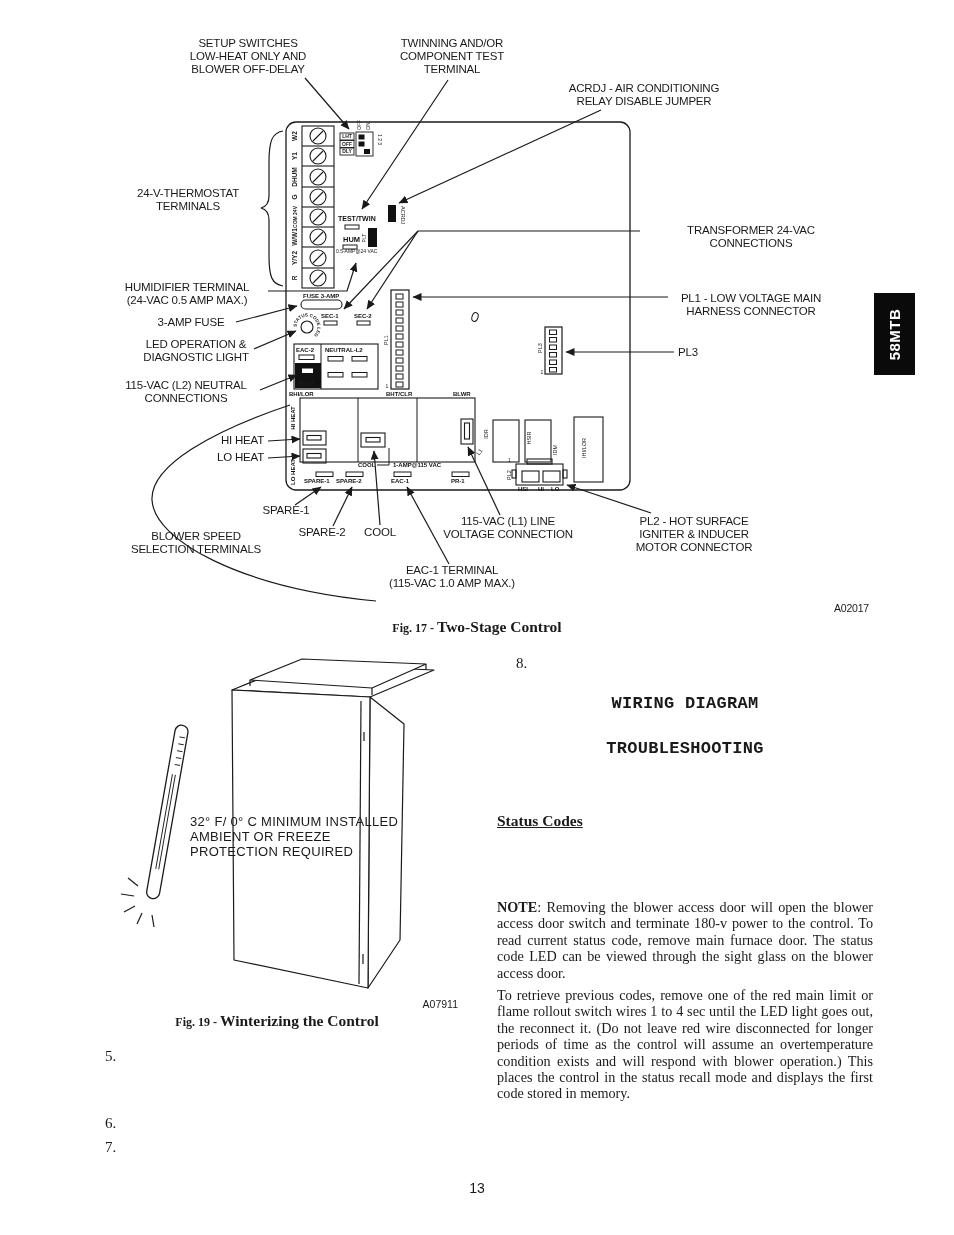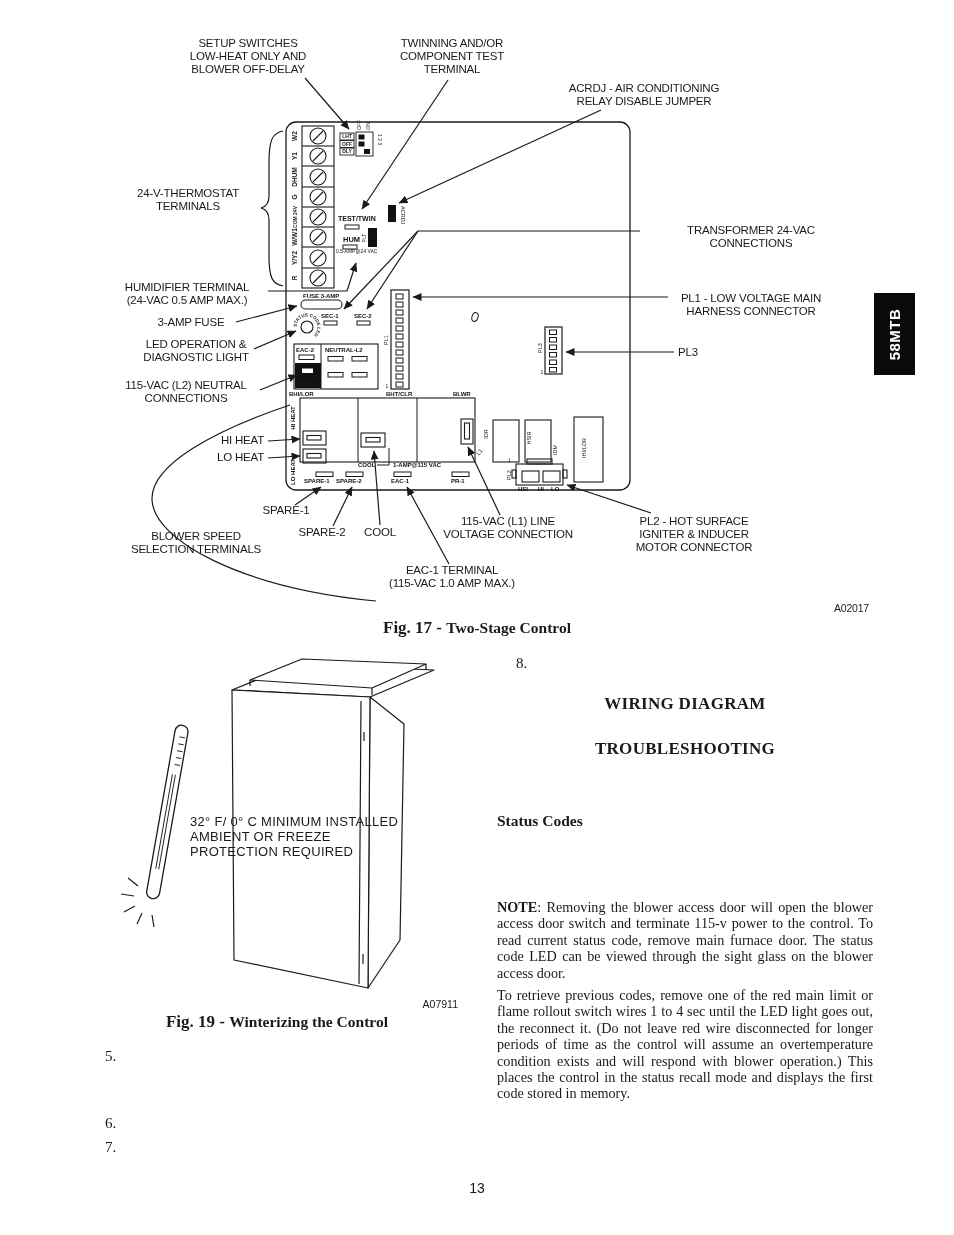--- a/index.html
+++ b/index.html
@@ -3,26 +3,26 @@
 <meta charset="utf-8">
 <style>
   html,body{margin:0;padding:0;background:#e8e8e8;}
   #page{position:relative;width:954px;height:1235px;background:#ffffff;margin:0 auto;
         font-family:"Liberation Sans",sans-serif;color:#1a1a1a;overflow:hidden;}
   svg{position:absolute;left:0;}
   svg text{fill:#1a1a1a;font-family:"Liberation Sans",sans-serif;}
   .callout{font-size:11.5px;letter-spacing:-0.2px;}
   .boardlbl{font-weight:bold;fill:#111;}
   .cap{position:absolute;text-align:center;font-family:"Liberation Serif",serif;font-weight:bold;}
-  .cap .small{font-size:17px;}
+  .cap .small{font-size:12px;}
   .cap .big{font-size:15.5px;}
   .heading{position:absolute;left:497px;width:376px;text-align:center;
-           font-family:Liberation Serif, serif;font-weight:bold;font-size:17px;letter-spacing:0.3px;}
+           font-family:Liberation Mono, monospace;font-weight:bold;font-size:17px;letter-spacing:0.3px;}
   .subhead{position:absolute;left:497px;font-family:"Liberation Serif",serif;font-weight:bold;
-           font-size:15.5px;}
+           font-size:15.5px;text-decoration:underline;}
   #article{position:absolute;left:497px;top:899px;width:376px;
            font-family:"Liberation Serif",serif;font-size:14.2px;line-height:16.4px;
            text-align:justify;}
   #article p{margin:0 0 4px 0;}
   .listnum{position:absolute;font-family:"Liberation Serif",serif;font-size:15px;}
   #pageno{position:absolute;left:0;right:0;top:1180px;text-align:center;
           font-family:Liberation Sans, sans-serif;font-size:14px;}
   #tab58{position:absolute;left:874px;top:293px;width:41px;height:82px;background:#0a0a0a;
          display:flex;align-items:center;justify-content:center;}
   #tab58 span{transform:rotate(-90deg);white-space:nowrap;color:#fff;font-weight:bold;
@@ -354,21 +354,21 @@
     <span class="small">Fig. 19 - </span><span class="big">Winterizing the Control</span>
   </div>
 
   <div class="listnum" style="left:516px;top:655px;">8.</div>
 
   <div class="heading" style="top:694px;">WIRING DIAGRAM</div>
   <div class="heading" style="top:739px;">TROUBLESHOOTING</div>
   <div class="subhead" style="top:812px;">Status Codes</div>
 
   <div id="article">
-    <p><b>NOTE</b><span>:  Removing the blower access door will open the blower access door switch and terminate 115-v power to the control.  To read current status code, remove main furnace door.  The status code LED can be viewed through the sight glass on the blower access door.</span></p>
+    <p><b>NOTE</b><span>:  Removing the blower access door will open the blower access door switch and terminate 180-v power to the control.  To read current status code, remove main furnace door.  The status code LED can be viewed through the sight glass on the blower access door.</span></p>
     <p style="margin-top:6px;"><span>To retrieve previous codes, remove one of the red main limit or flame rollout switch wires 1 to 4 sec until the LED light goes out, the reconnect it.  (Do not leave red wire disconnected for longer periods of time as the control will assume an overtemperature condition exists and will respond with blower operation.)  This places the control in the status recall mode and displays the first code stored in memory.</span></p>
   </div>
 
   <div class="listnum" style="left:105px;top:1048px;">5.</div>
   <div class="listnum" style="left:105px;top:1115px;">6.</div>
   <div class="listnum" style="left:105px;top:1139px;">7.</div>
 
   <div id="pageno">13</div>
   <div id="tab58">
     <span>58MTB</span>

